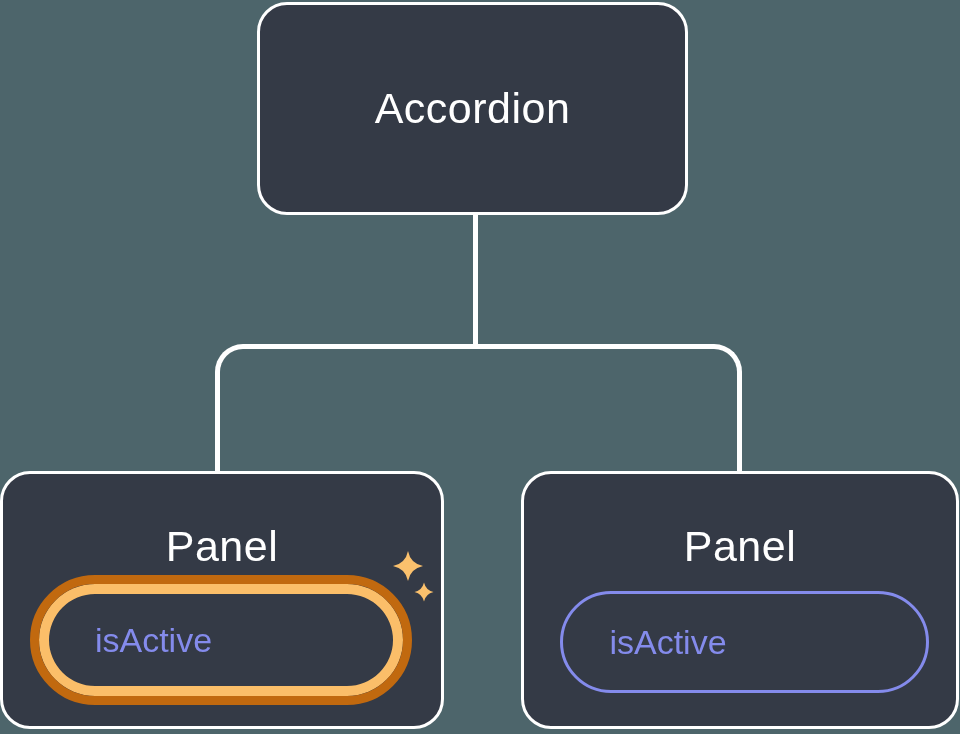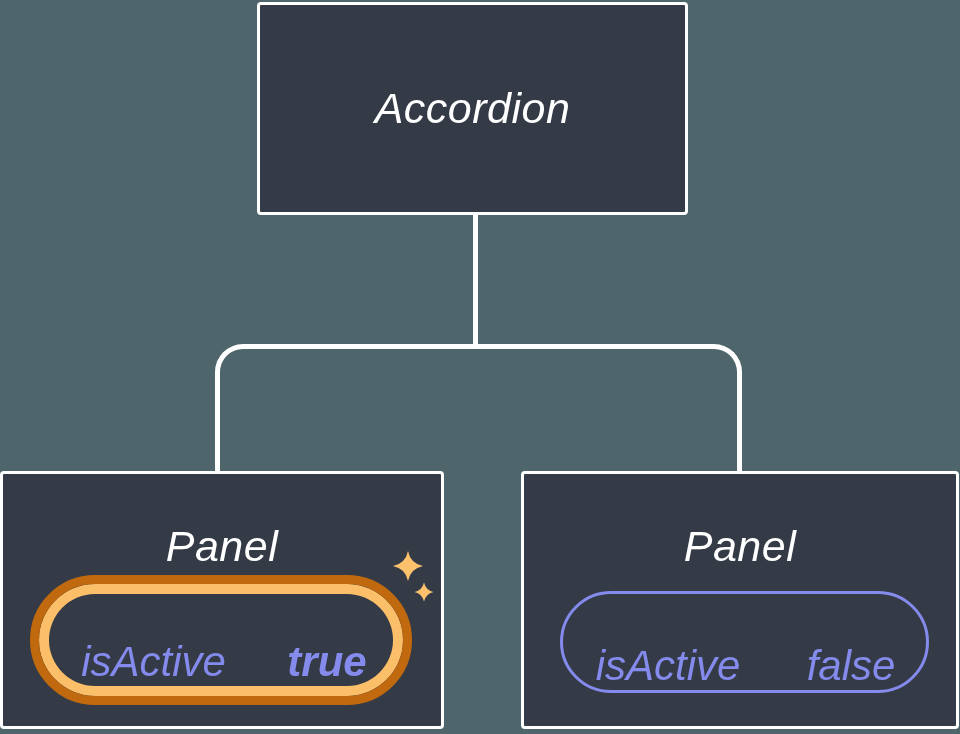--- a/index.html
+++ b/index.html
@@ -8,23 +8,22 @@
     width: 960px;
     height: 734px;
     background: var(--background, #4D656B);
     font-family: "Liberation Sans", sans-serif;
     overflow: hidden;
   }
   .node {
     position: absolute;
     background: var(--node-fill, #343A46);
     border: 3px solid var(--node-border, #FFFFFF);
-    border-radius: 4px;
+    border-radius: 30px;
     box-sizing: border-box;
-    font-style: italic;
   }
   .node-root {
     left: 257px; top: 2px; width: 431px; height: 213px;
     display: flex; align-items: center; justify-content: center;
   }
   .node-title {
     color: var(--text-primary, #FFFFFF);
     font-size: 43px;
     font-weight: 500;
     letter-spacing: 0.5px;
@@ -48,23 +47,23 @@
   .panel-title {
     position: absolute;
     left: 0; right: 0; top: 47px; height: 50px;
     line-height: 50px;
     text-align: center;
   }
   .pill {
     position: absolute;
     box-sizing: border-box;
     display: flex;
-    align-items: flex-end;
+    align-items: center;
     color: var(--prop-purple, #848BEC);
-    font-size: 42px;
+    font-size: 34px;
   }
   .pill-active {
     left: 27px; top: 101px; width: 382px; height: 130px;
     border-radius: 65px;
     border: 9px solid var(--highlight-dark, #C1690F);
     box-shadow: inset 0 0 0 10px var(--highlight-light, #FBBE69);
     padding: 10px;
   }
   .pill-inactive {
     left: 36px; top: 117px; width: 369px; height: 102px;
@@ -101,32 +100,30 @@
 
   <div class="connector-stem"></div>
   <div class="connector-branch"></div>
 
   <div class="node node-panel panel-left">
     <div class="node-title panel-title">Panel</div>
 
     <div class="pill pill-active">
       <div class="pill-cell cell-name">isActive</div>
       <div class="pill-divider"></div>
-      <div class="pill-cell cell-value bold">true</div>
     </div>
 
     <svg class="sparkles" viewBox="0 0 64 72" xmlns="http://www.w3.org/2000/svg">
       <path d="M30 15 Q32.5 27.5 45 30 Q32.5 32.5 30 45 Q27.5 32.5 15 30 Q27.5 27.5 30 15 Z" fill="#FBC16D"></path>
       <path d="M46 46.5 Q47.8 54.2 55.5 56 Q47.8 57.8 46 65.5 Q44.2 57.8 36.5 56 Q44.2 54.2 46 46.5 Z" fill="#FBC16D"></path>
     </svg>
   </div>
 
   <div class="node node-panel panel-right">
     <div class="node-title panel-title">Panel</div>
 
     <div class="pill pill-inactive">
       <div class="pill-cell cell-name">isActive</div>
       <div class="pill-divider"></div>
-      <div class="pill-cell cell-value">false</div>
     </div>
   </div>
 
 </div>
 
 </body></html>

